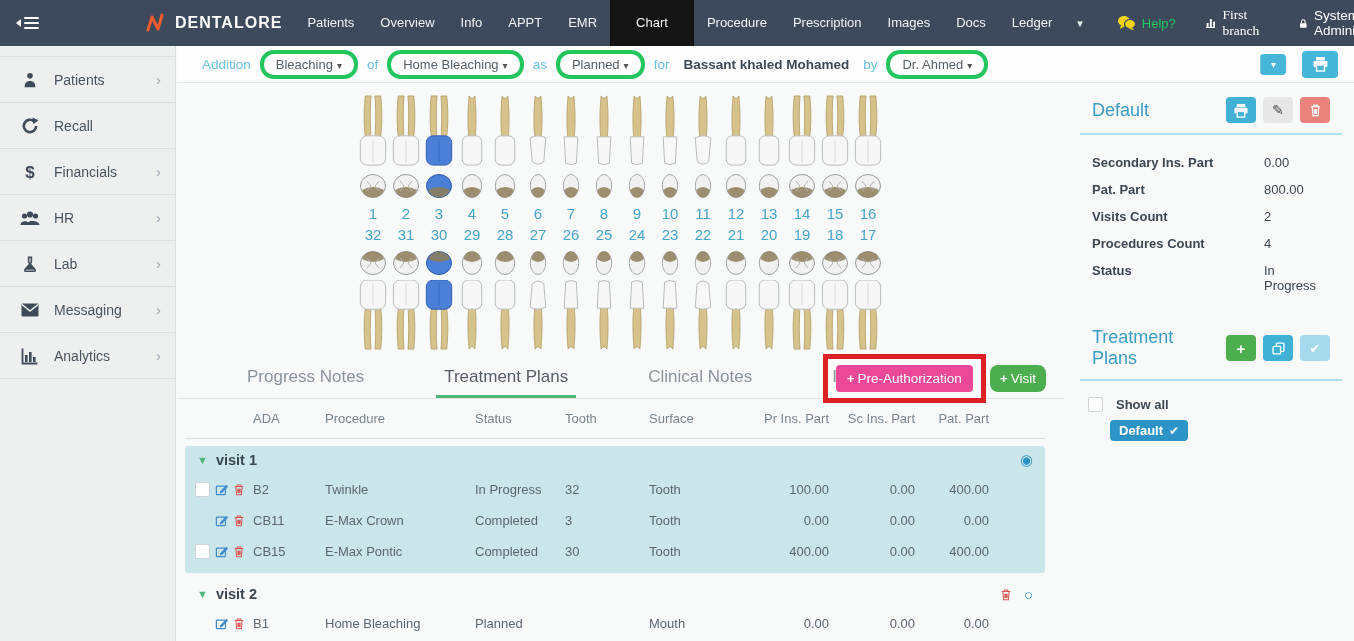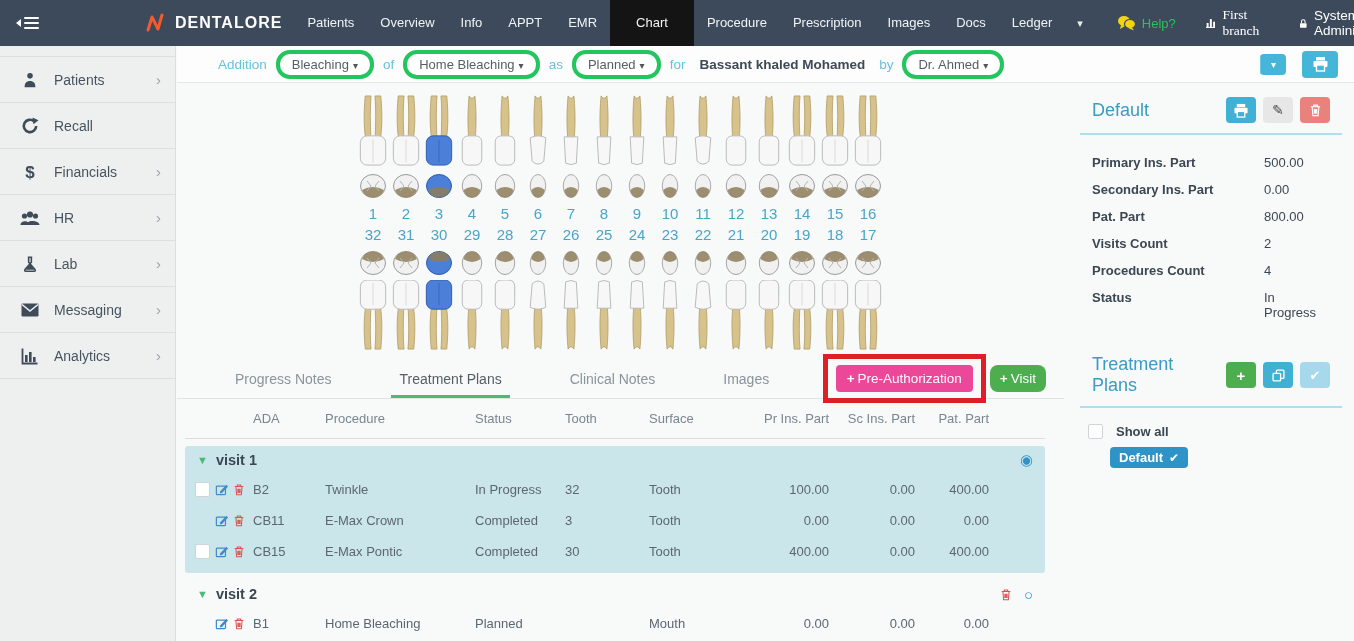--- a/index.html
+++ b/index.html
@@ -33,21 +33,21 @@
   .sidebar{position:absolute;left:0;top:46px;width:176px;height:595px;background:#eef0f0;
     border-right:1px solid #dcdfe1;box-sizing:border-box;padding-top:10px;}
   .side-item{height:45px;display:flex;align-items:center;border-bottom:1px solid #dcdfe1;
     padding-left:18px;cursor:pointer;}
   .side-item:first-child{border-top:1px solid #dcdfe1;}
   .side-icon{width:24px;display:flex;justify-content:center;}
   .side-label{margin-left:12px;color:#47545f;font-size:14px;}
   .side-chev{margin-left:auto;margin-right:14px;color:#9aa3aa;font-size:15px;}
   
   .subheader{position:absolute;left:177px;top:46px;width:1177px;height:37px;background:#fdfdfd;
-    border-bottom:1px solid #e4e7e8;display:flex;align-items:center;box-sizing:border-box;padding-left:34px;}
+    border-bottom:1px solid #e4e7e8;display:flex;align-items:center;box-sizing:border-box;padding-left:18px;}
   .ph-label{color:#68c1dd;font-size:13.5px;margin:0 7px;}
   .ph-name{color:#3f4a54;font-weight:bold;font-size:13.5px;margin:0 7px;}
   .ph-dd{background:#fff;border:4px solid #22c55e;border-radius:14px;padding:3px 12px;color:#555e66;
     font-size:13px;cursor:pointer;margin:0 2px;white-space:nowrap;}
   .ph-dd .caret{font-size:10px;color:#555;margin-left:4px;}
   .sub-right{margin-left:auto;display:flex;align-items:center;margin-right:16px;}
   .btn-sidexis{display:flex;background:#45b6d8;color:#fff;border-radius:4px;overflow:hidden;cursor:pointer;font-size:13.5px;}
   .btn-sidexis .dd{padding:5px 10px;border-left:1px solid #6ec6e0;font-size:10px;display:flex;align-items:center;}
   .btn-print-top{background:#45b6d8;border-radius:4px;width:36px;height:27px;display:flex;align-items:center;
     justify-content:center;margin-left:16px;cursor:pointer;}
@@ -55,21 +55,21 @@
   .main{position:absolute;left:177px;top:83px;width:887px;height:558px;}
   
   .tooth-chart{width:530px;margin:10px auto 0;}
   .t-row{display:flex;justify-content:center;}
   .t-col{width:33px;display:flex;justify-content:center;}
   .num-row{display:flex;justify-content:center;margin:1px 0;}
   .num-row .t-col{color:#48a5c9;font-size:15px;line-height:20px;cursor:pointer;}
   
   .tabs-row{position:relative;margin-top:16px;border-bottom:1px solid #e2e2e2;display:flex;
     padding-left:50px;height:30px;align-items:flex-end;}
-  .tab{color:#8a949b;font-size:14px;padding:0 8px 11px;margin-right:52px;cursor:pointer;white-space:nowrap;}
+  .tab{color:#8a949b;font-size:17px;padding:0 8px 11px;margin-right:52px;cursor:pointer;white-space:nowrap;margin-left:12px;}
   .tab.active{color:#555e66;border-bottom:3px solid #4db87a;padding-bottom:8px;}
   .tab-actions{position:absolute;right:18px;top:-14px;display:flex;align-items:center;z-index:5;}
   .annot-red{border:5px solid #dd2025;padding:6px 8px;margin-right:4px;}
   .btn-preauth{background:#ec4899;color:#fff;border-radius:4px;padding:6px 11px;font-size:13.5px;cursor:pointer;white-space:nowrap;}
   .btn-visit{background:#4cae4f;color:#fff;border-radius:8px;padding:6px 10px;font-size:13.5px;cursor:pointer;white-space:nowrap;}
   .plus{font-weight:bold;margin-right:3px;}
   
   .ttable{width:860px;margin-left:8px;margin-top:2px;}
   .thead{display:grid;grid-template-columns:68px 72px 150px 90px 84px 92px 92px 86px 1fr;
     border-bottom:1px solid #ddd;padding:10px 0 12px;color:#79868f;font-size:13px;}
@@ -1037,24 +1037,20 @@
             <path d="M5 4 V2.3 H9 V4"></path>
             <path d="M3.4 4 L4.2 13.5 H9.8 L10.6 4"></path>
           <path d="M5.7 6.5 V11.5 M7 6.5 V11.5 M8.3 6.5 V11.5"></path>
         </g>
       </svg>
     </div>
   </div>
   <div class="rp-underline"></div>
   <div class="rp-fields" id="rp-fields">
       <div class="rp-frow">
-        <span class="k">Primary Ins. Part</span>
-        <span class="v">500.00</span>
-      </div>
-      <div class="rp-frow">
         <span class="k">Secondary Ins. Part</span>
         <span class="v">0.00</span>
       </div>
       <div class="rp-frow">
         <span class="k">Pat. Part</span>
         <span class="v">800.00</span>
       </div>
       <div class="rp-frow">
         <span class="k">Visits Count</span>
         <span class="v">2</span>

